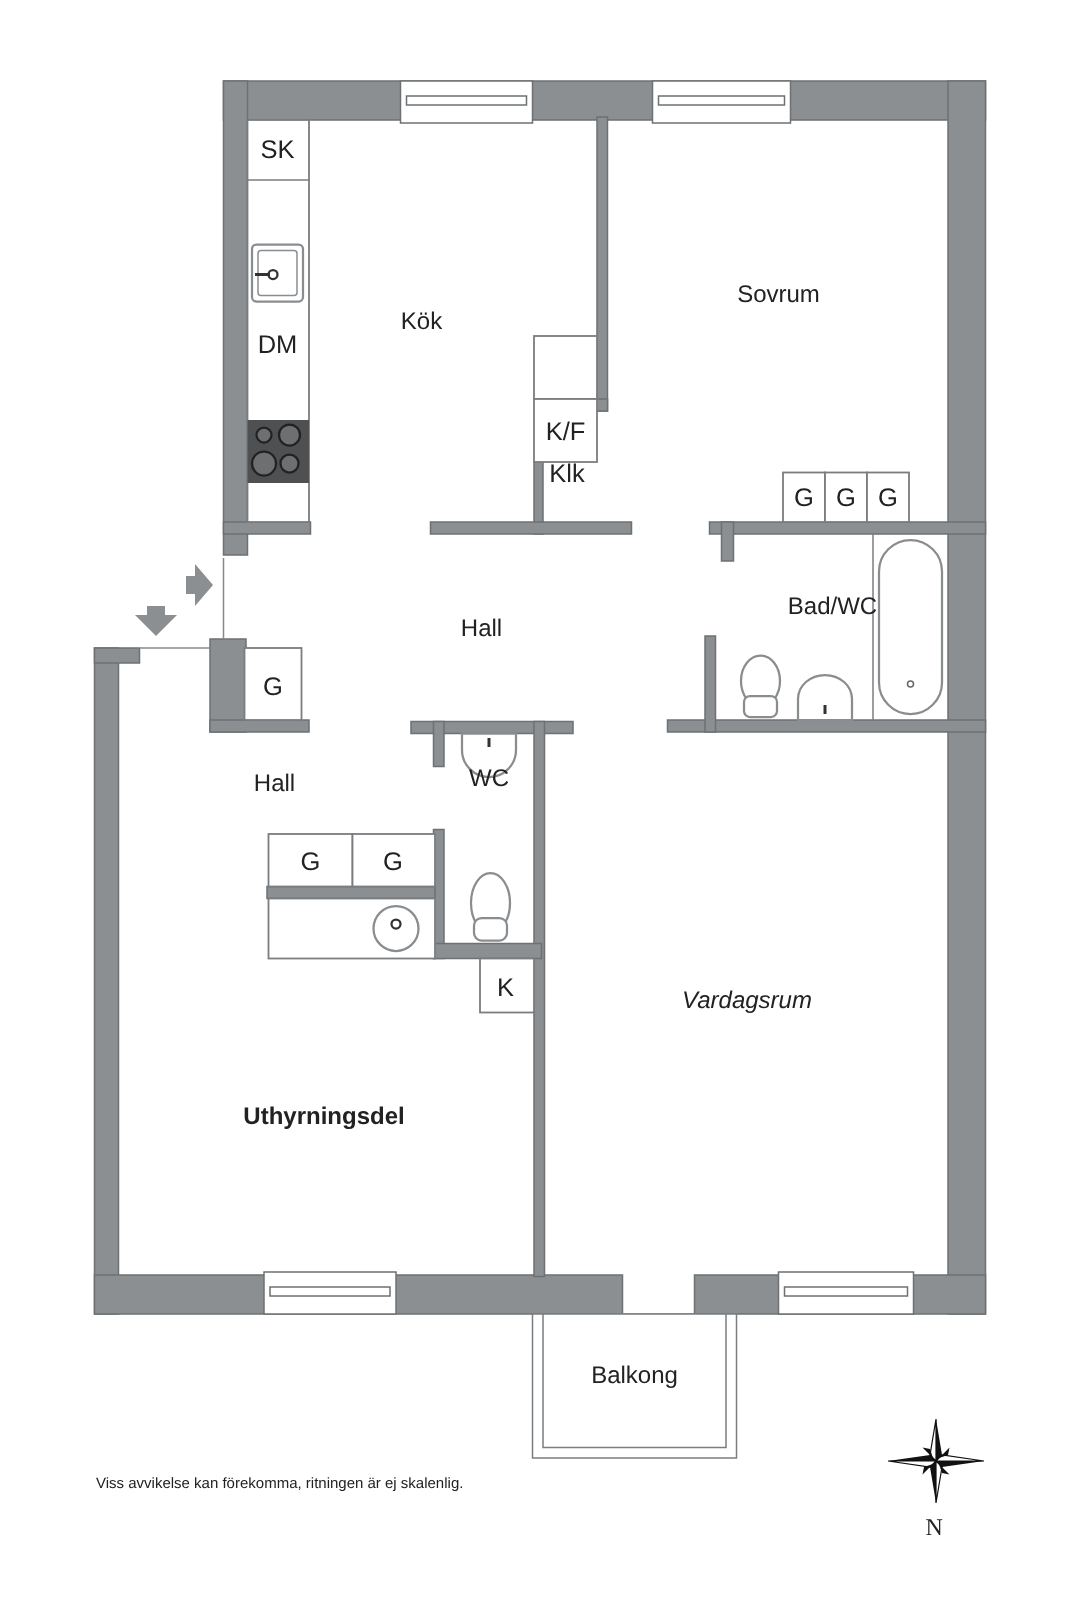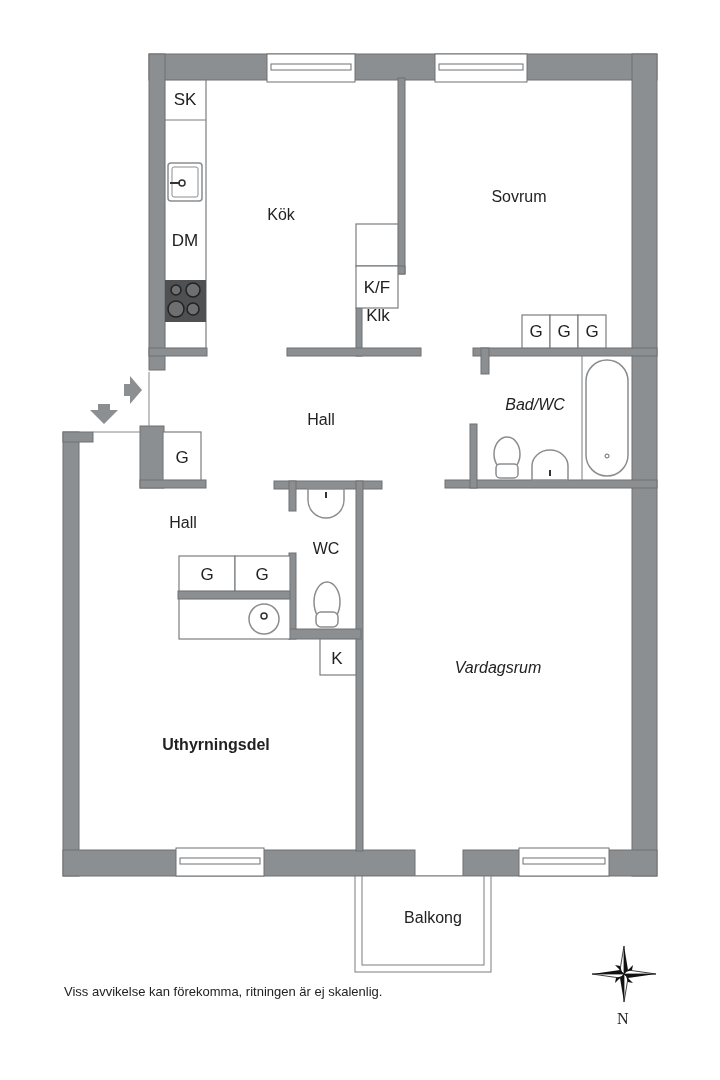--- a/index.html
+++ b/index.html
@@ -4,21 +4,21 @@
 <style>
   html, body { margin:0; padding:0; background:#ffffff; }
   body { width:720px; height:1080px; position:relative; overflow:hidden; font-family:"DejaVu Sans", sans-serif; }
   svg#plan { position:absolute; left:0; top:0; }
   .wall { fill:#8c8f91; stroke:#6e7173; stroke-width:1; }
   .thin { fill:#ffffff; stroke:#7a7d80; stroke-width:1.2; }
   .fix { fill:#ffffff; stroke:#8a8d90; stroke-width:1.5; }
   .win { fill:#ffffff; stroke:#6e7173; stroke-width:1; }
   .label { position:absolute; font-family:"Liberation Sans", sans-serif; font-size:16px; color:#222; white-space:nowrap; transform:translate(-50%,-50%); }
   .small { font-size:17px; }
-  .note { position:absolute; left:64px; top:984px; font-family:"Liberation Sans", sans-serif; font-size:13px; color:#222; }
+  .note { position:absolute; left:64px; top:984px; font-family:"Liberation Sans", sans-serif; font-size:10px; color:#222; }
   .north { position:absolute; left:617px; top:1010px; font-family:"Liberation Serif", serif; font-size:16px; color:#222; }
 </style>
 </head>
 <body>
 
 <svg id="plan" width="720" height="1080">
 
   <g>
     <rect class="wall" x="149" y="54" width="508" height="26"></rect>
     <rect class="wall" x="149" y="54" width="16" height="316"></rect>
@@ -125,28 +125,28 @@
     <path d="M32 0 L4 4 L0 0 Z" fill="#111"></path>
     <path d="M32 0 L4 -4 L0 0 Z" fill="#fff" stroke="#111" stroke-width="0.8"></path>
     <path d="M-9 -9 L-2 -2 L-4 -8 Z M9 -9 L2 -2 L8 -4 Z M-9 9 L-2 2 L-8 4 Z M9 9 L2 2 L4 8 Z" fill="#111"></path>
   </g>
 </svg>
 
 <div class="label" style="left:281px;top:215px;">Kök</div>
 <div class="label" style="left:519px;top:197px;">Sovrum</div>
 <div class="label" style="left:321px;top:420px;">Hall</div>
 <div class="label" style="left:183px;top:523px;">Hall</div>
-<div class="label" style="left:535px;top:405px;font-style:italic;">Bad/WC</div>
-<div class="label" style="left:326px;top:549px;text-align:right;">WC</div>
+<div class="label" style="left:555px;top:405px;">Bad/WC</div>
+<div class="label" style="left:326px;top:520px;text-align:right;">WC</div>
 <div class="label" style="left:498px;top:668px;font-style:italic;">Vardagsrum</div>
 <div class="label" style="left:216px;top:745px;font-weight:bold;">Uthyrningsdel</div>
-<div class="label" style="left:433px;top:918px;">Balkong</div>
+<div class="label" style="left:423px;top:918px;">Balkong</div>
 
 <div class="label small" style="left:185px;top:100px;">SK</div>
-<div class="label small" style="left:185px;top:241px;">DM</div>
+<div class="label small" style="left:185px;top:230px;">DM</div>
 <div class="label small" style="left:377px;top:288px;text-align:center;">K/F</div>
 <div class="label small" style="left:378px;top:316px;">Klk</div>
 <div class="label small" style="left:337px;top:659px;">K</div>
 <div class="label small" style="left:536px;top:332px;">G</div>
 <div class="label small" style="left:564px;top:332px;">G</div>
 <div class="label small" style="left:592px;top:332px;">G</div>
 <div class="label small" style="left:182px;top:458px;">G</div>
 <div class="label small" style="left:207px;top:575px;">G</div>
 <div class="label small" style="left:262px;top:575px;">G</div>
 

